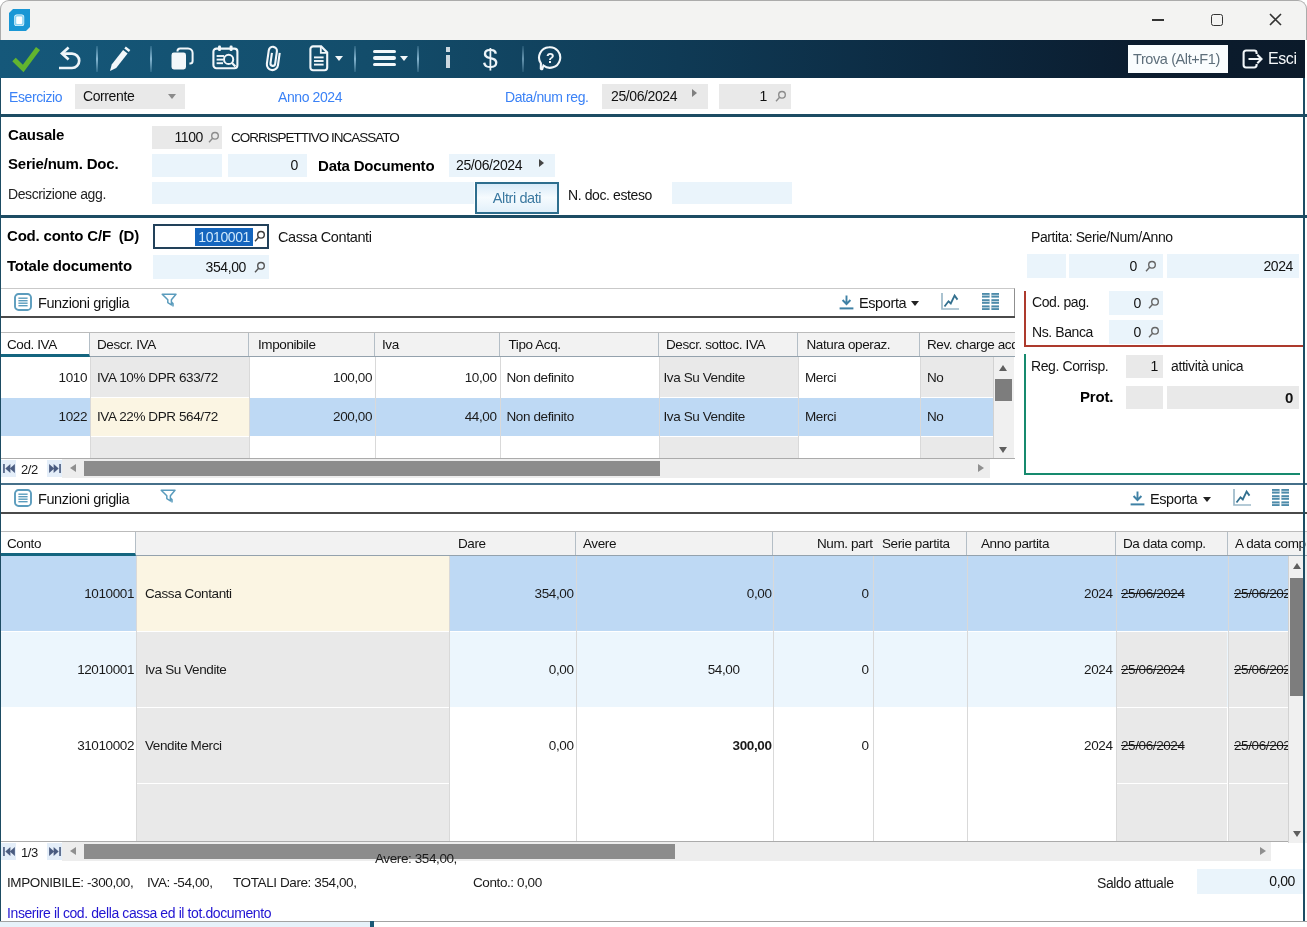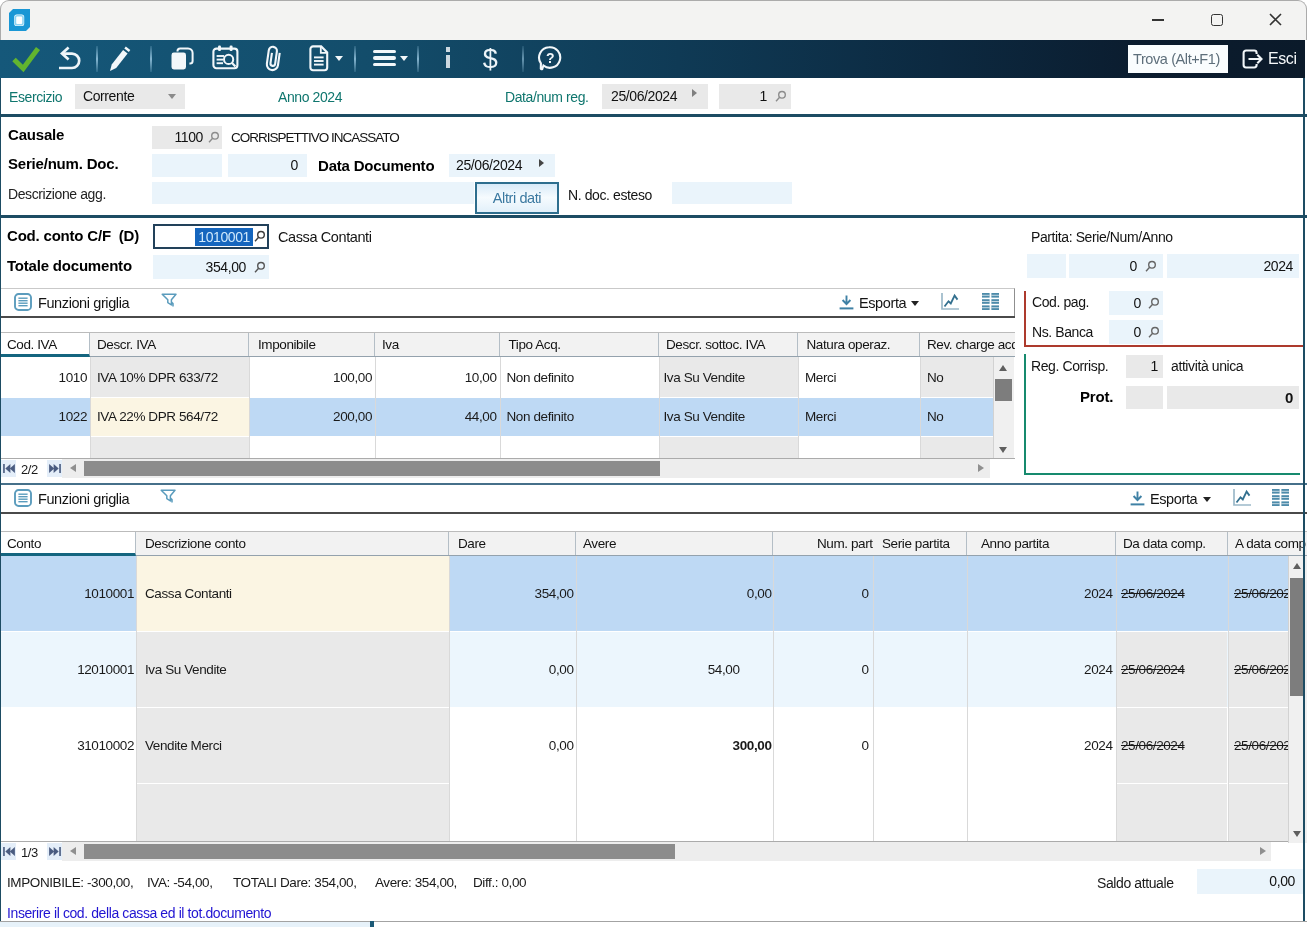--- a/index.html
+++ b/index.html
@@ -1,21 +1,21 @@
 <!DOCTYPE html>
 <html><head>
 <meta charset="utf-8">
 <style>
 * { margin:0; padding:0; box-sizing:border-box; }
 html,body { width:1307px; height:927px; background:#fff; font-family:"Liberation Sans", sans-serif; letter-spacing:-0.4px; }
 #win { position:relative; width:1307px; height:927px; overflow:hidden; background:#fff; }
 .abs { position:absolute; }
 .lbl { position:absolute; font-size:14px; color:#141414; white-space:nowrap; }
 .blbl { position:absolute; font-size:15px; font-weight:bold; color:#000; white-space:nowrap; letter-spacing:-0.2px; }
-.gray { color:#0f766e; }
+.gray { color:#3b82f6; }
 .inp { position:absolute; background:#eaf4fb; }
 .ginp { position:absolute; background:#e9e9e9; }
 .inp span, .ginp span { position:absolute; font-size:14px; color:#111; white-space:nowrap; }
 .rt { text-align:right; }
 .mag { position:absolute; }
 .vline { position:absolute; width:1px; background:#d9d9d9; }
 .hdrcell { position:absolute; background:#f2f2f2; border-right:1px solid #b4bec6; font-size:13.5px; color:#141414; overflow:hidden; white-space:nowrap; }
 .hdrcell .t { position:absolute; left:7px; top:4px; }
 .cell { position:absolute; font-size:13.5px; color:#1a1a1a; white-space:nowrap; }
 .strike { text-decoration:line-through; }
@@ -403,23 +403,20 @@
         <line x1="0" y1="14.7" x2="7.6" y2="14.7"></line>
         <line x1="9.4" y1="14.7" x2="17" y2="14.7"></line>
       </g>
     </svg>
 <div class="abs" style="left:0;top:512px;width:1307px;height:2px;background:#4a4a4a;"></div>
 
 <div class="abs" style="left:0;top:531px;width:1307px;height:25px;background:#f2f2f2;border-top:1px solid #bbb;border-bottom:1px solid #94a2ad;"></div>
 <div class="hdrcell" style="left:0;top:532px;width:136px;height:24px;background:#fff;border-bottom:3px solid #14657f;">
       <span class="t">Conto</span>
     </div>
-<div class="hdrcell" style="left:136px;top:532px;width:313px;height:23px;">
-      <span class="t" style="left:9px;">Descrizione conto</span>
-    </div>
 <div class="hdrcell" style="left:449px;top:532px;width:126.5px;height:23px;">
       <span class="t" style="left:9px;">Dare</span>
     </div>
 <div class="hdrcell" style="left:575.5px;top:532px;width:197.5px;height:23px;">
       <span class="t" style="left:7.5px;">Avere</span>
     </div>
 <div class="hdrcell" style="left:810px;top:532px;width:100px;height:23px;">
       <span class="t">Num. partita</span>
     </div>
 <div class="hdrcell" style="left:873px;top:532px;width:94px;height:23px;">
@@ -510,22 +507,22 @@
       <polygon points="5,0 5,10 10.6,5" fill="#4a5c80"></polygon>
       <polygon points="0,0 0,10 5.6,5" fill="#4a5c80"></polygon>
     </svg>
 <div class="tri-l" style="left:70px;top:847px;"></div>
 <div class="abs" style="left:84px;top:844px;width:591px;height:15px;background:#8c8c8c;"></div>
 <div class="tri-rr" style="left:1260px;top:847px;"></div>
 
 <div class="cell" style="left:7px;top:875px;">IMPONIBILE: -300,00,</div>
 <div class="cell" style="left:147px;top:875px;">IVA: -54,00,</div>
 <div class="cell" style="left:233px;top:875px;">TOTALI Dare: 354,00,</div>
-<div class="cell" style="left:375px;top:875px;">Avere: 354,00,</div>
-<div class="cell" style="left:473px;top:875px;">Diff.: 0,00</div>
+<div class="cell" style="left:375px;top:851px;">Avere: 354,00,</div>
+<div class="cell" style="left:473px;top:875px;">Conto.: 0,00</div>
 <div class="cell" style="left:1097px;top:875px;font-size:14px;">Saldo attuale</div>
 <div class="inp" style="left:1197px;top:869px;width:107px;height:25px;">
       <span class="rt" style="right:9px;top:4px;">0,00</span>
     </div>
 <div class="abs" style="left:7px;top:905px;font-size:14px;color:#2013d2;white-space:nowrap;">Inserire il cod. della cassa ed il tot.documento</div>
 
 <div class="abs" style="left:0;top:920.5px;width:1307px;height:1.5px;background:#a3a3a3;"></div>
 <div class="abs" style="left:0;top:922px;width:370px;height:5px;background:#e7f2fa;"></div>
 <div class="abs" style="left:370px;top:921px;width:4px;height:6px;background:#1c5a77;"></div>
 

